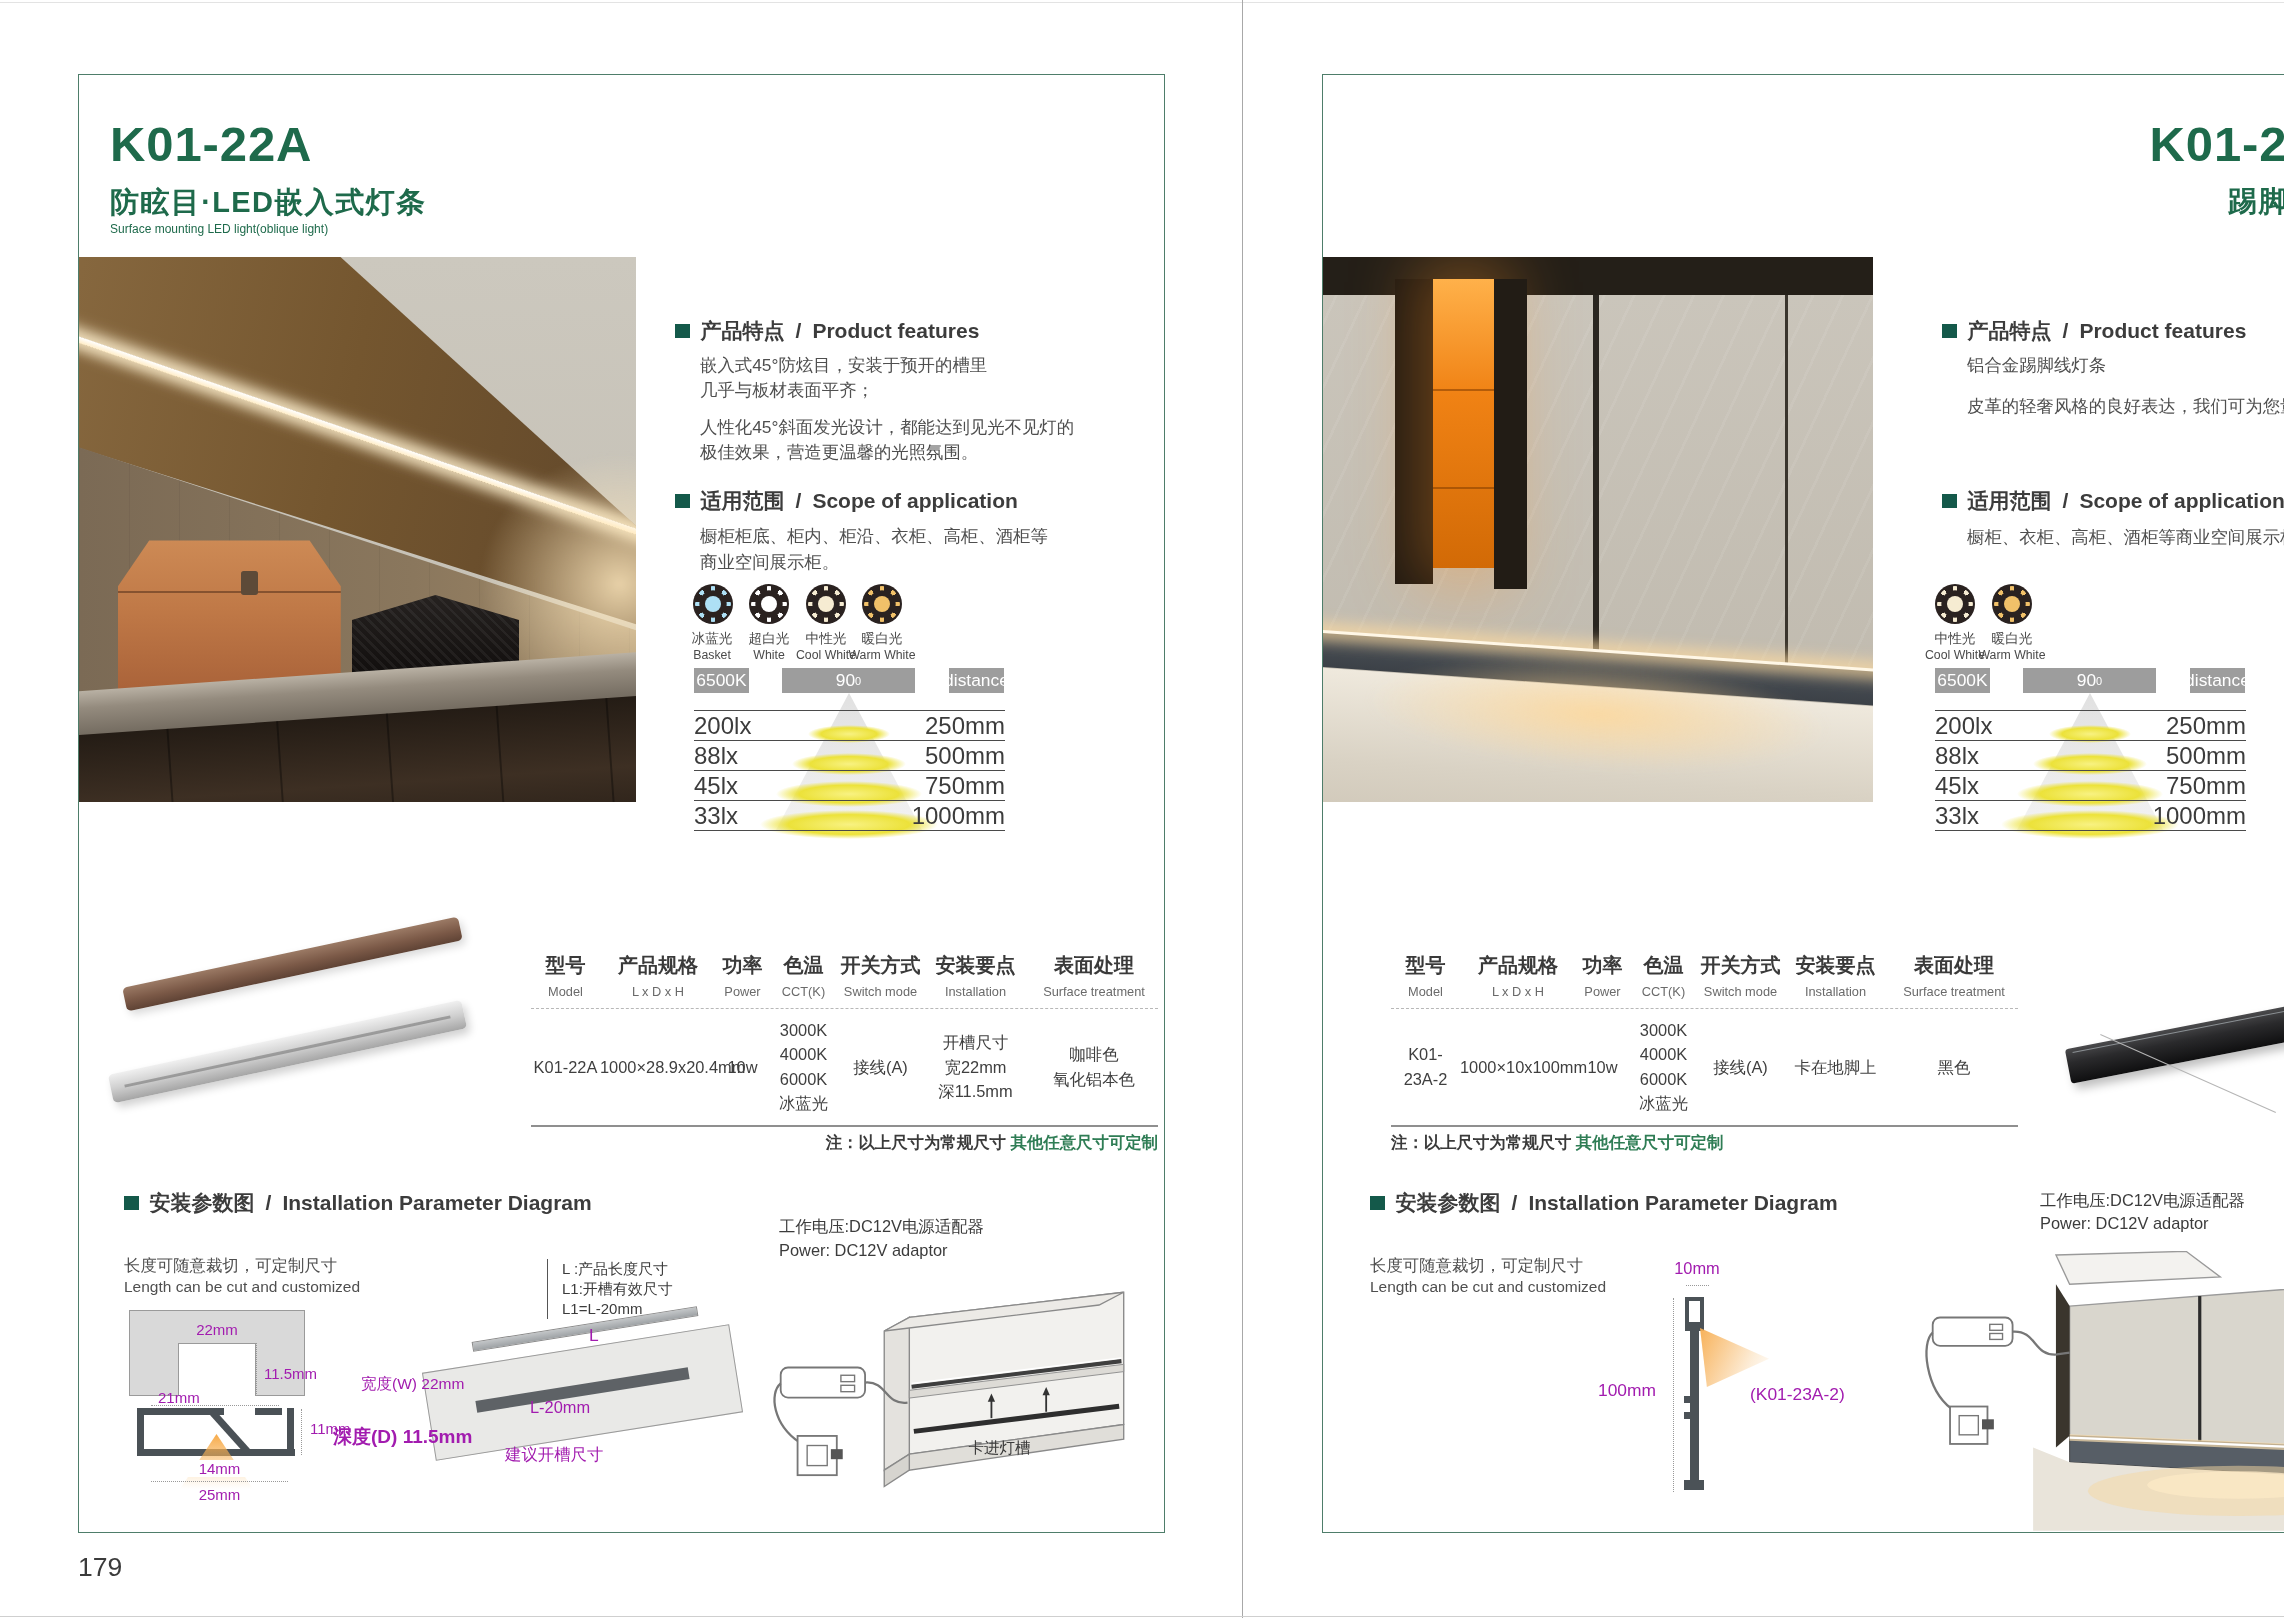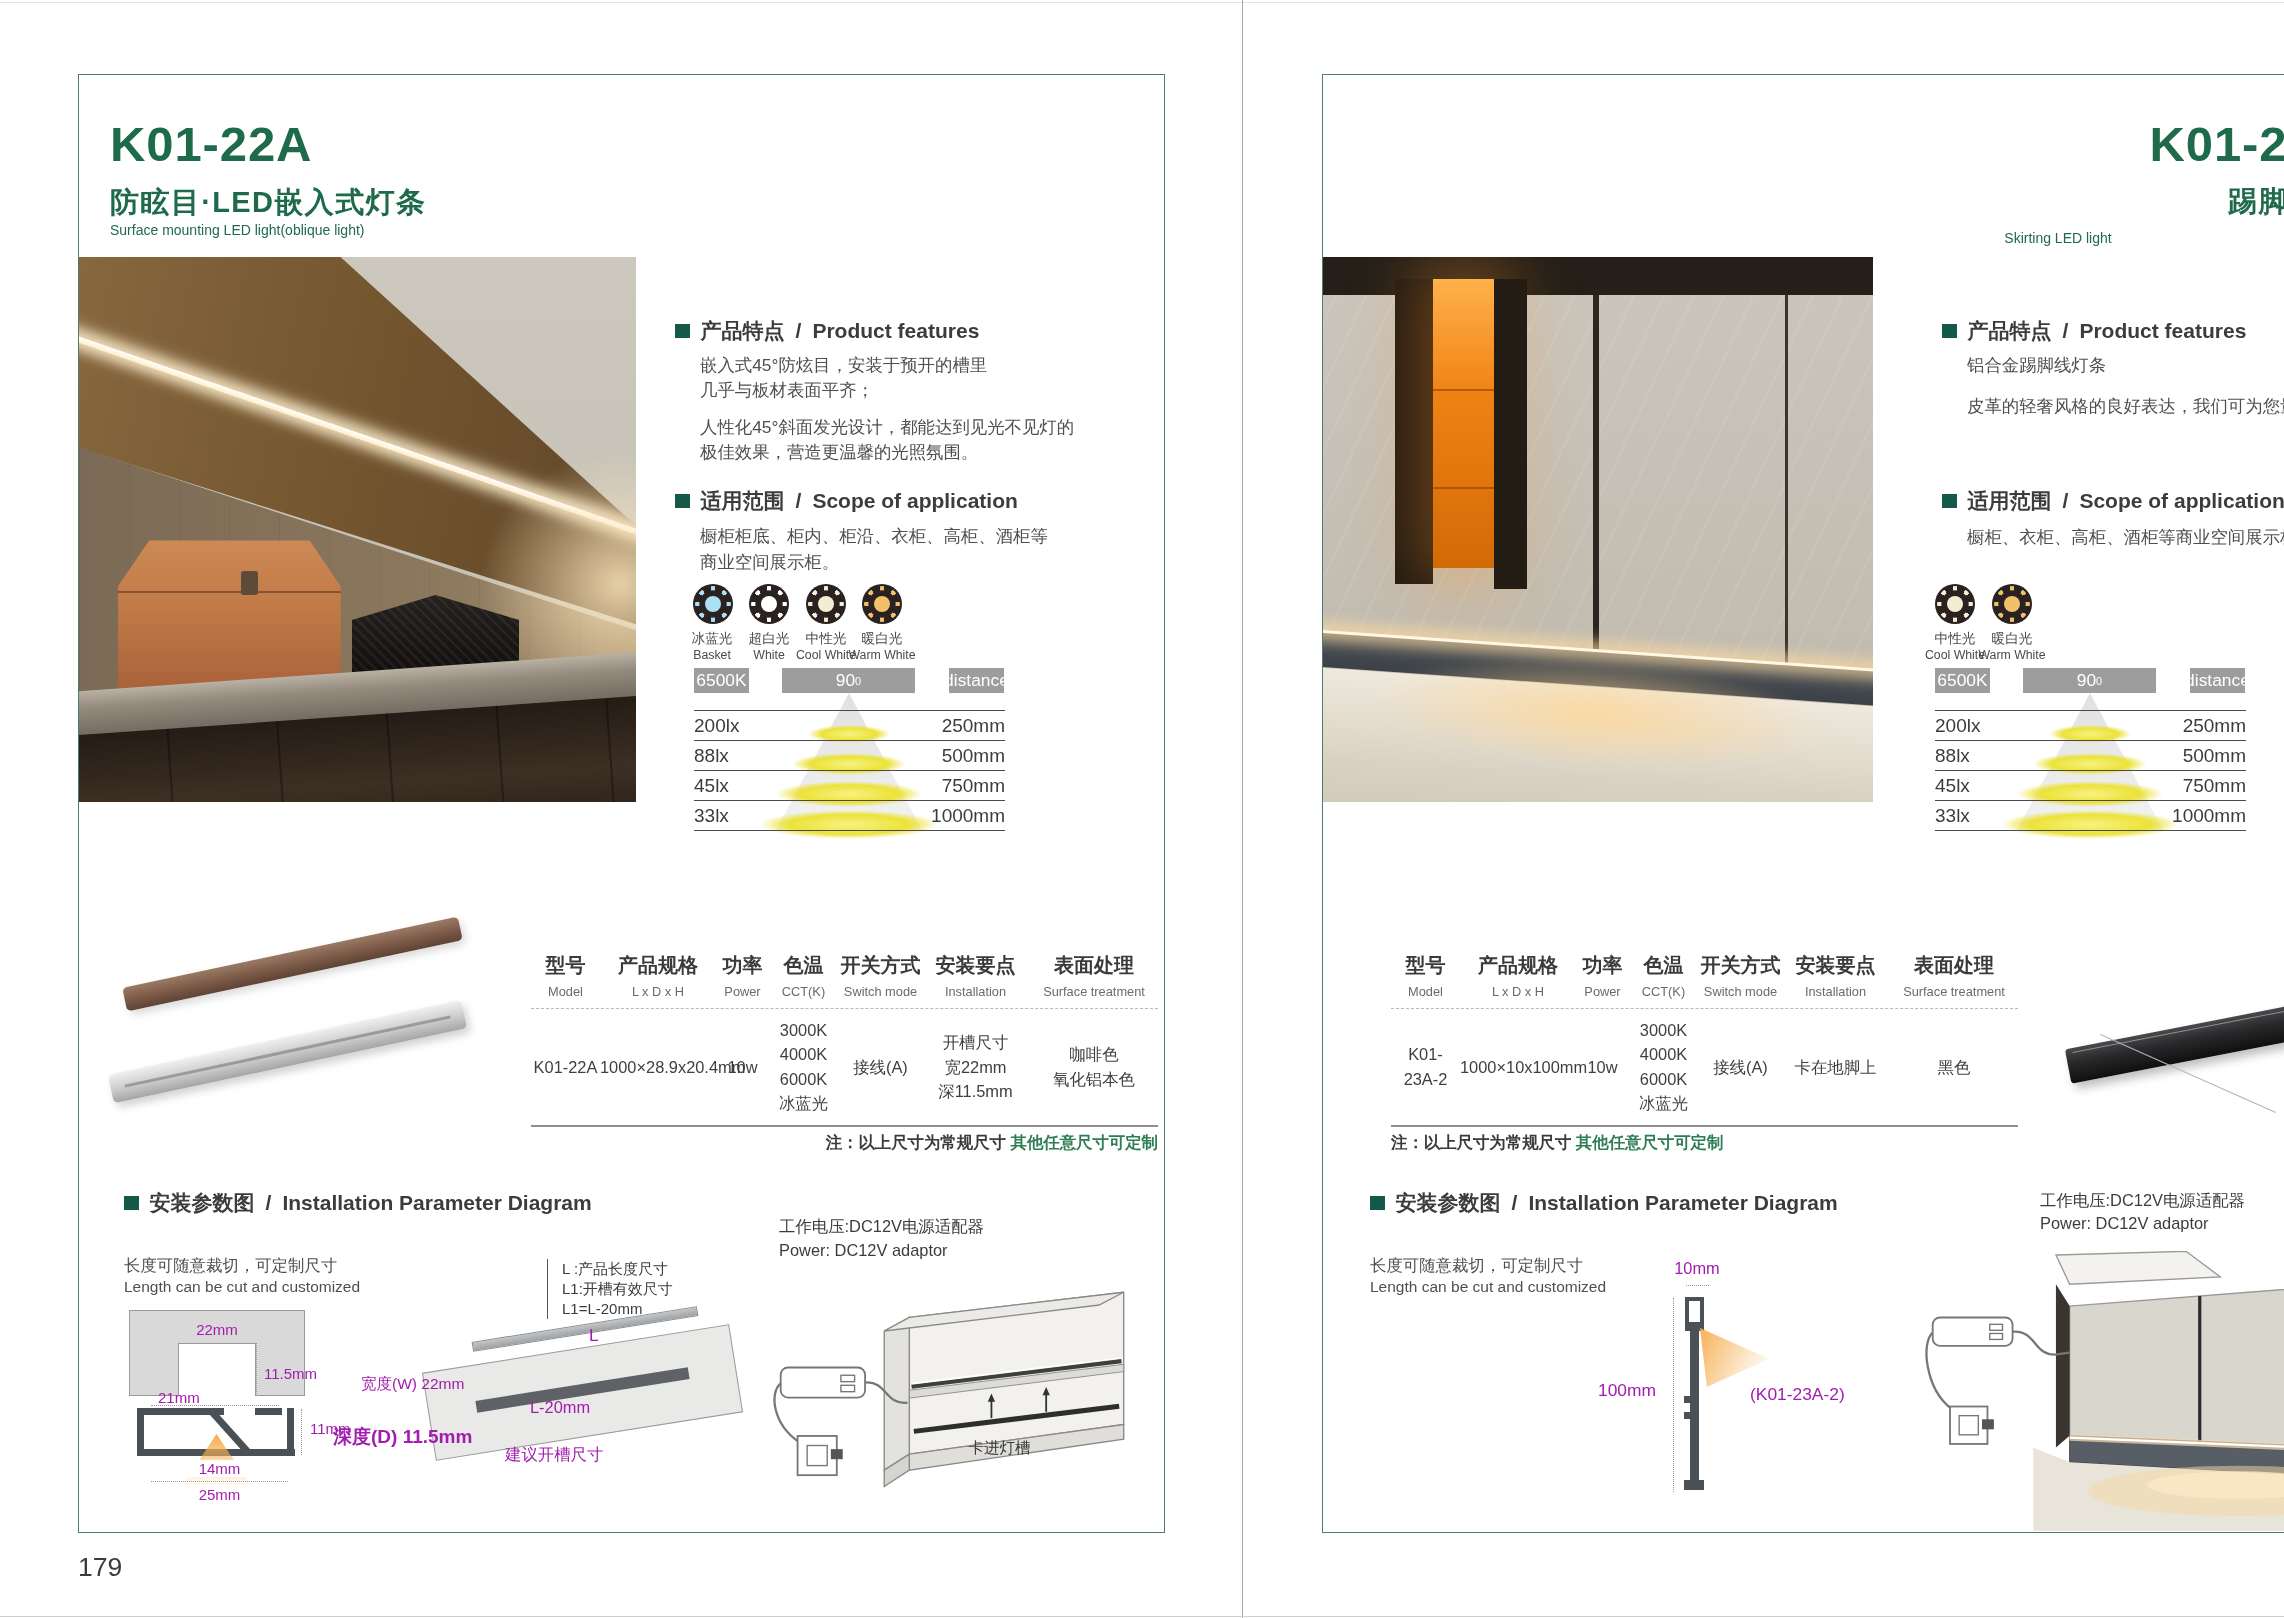--- a/index.html
+++ b/index.html
@@ -6,42 +6,42 @@
     --green:#1e6a4b; --bullet:#14594a; --note-green:#2f7d55;
     --ink:#3e3e3e; --bar-gray:#9d9d9d; --frame:#4e7d6a;
   }
   *{margin:0;padding:0;box-sizing:border-box;}
   body{background:#ffffff;font-family:"Liberation Sans", sans-serif;}
   .canvas{position:relative;width:2482px;height:1618px;background:#fff;overflow:hidden;}
   .abs{position:absolute;}
   .frame{position:absolute;border:1.4px solid var(--frame);background:#fff;}
   .page-title{font-weight:bold;color:var(--green);font-size:49px;line-height:1.0;letter-spacing:0.9px;}
   .cn-sub{font-weight:bold;color:var(--green);font-size:29px;letter-spacing:1.4px;}
-  .en-sub{color:var(--green);font-size:14px;text-align:center;}
+  .en-sub{color:var(--green);font-size:12px;}
   .sec-head{display:flex;align-items:center;gap:11px;color:#3c3c3c;font-size:21px;font-weight:bold;white-space:nowrap;}
   .sec-head .bullet{width:14.6px;height:14.6px;background:var(--bullet);flex:0 0 auto;}
   .body-line{font-size:17.4px;color:#4f4f4f;white-space:nowrap;}
   .photo{position:absolute;overflow:hidden;}
   
   .icon-circle{position:absolute;width:40px;height:40px;border-radius:50%;background:#2a2220;}
   .sun-core{position:absolute;left:30%;top:30%;width:40%;height:40%;border-radius:50%;}
   .sun-rays{position:absolute;inset:4%;border-radius:50%;
     -webkit-mask:radial-gradient(circle,transparent 0 52%,#000 55% 92%,transparent 95%);
     mask:radial-gradient(circle,transparent 0 52%,#000 55% 92%,transparent 95%);}
   .c-ice  .sun-core{background:#aee0f5;} .c-ice  .sun-rays{background:repeating-conic-gradient(from -8deg,#aee0f5 0 16deg,transparent 16deg 45deg);}
   .c-white .sun-core{background:#ffffff;} .c-white .sun-rays{background:repeating-conic-gradient(from -8deg,#ffffff 0 16deg,transparent 16deg 45deg);}
   .c-cool .sun-core{background:#f6ecd2;} .c-cool .sun-rays{background:repeating-conic-gradient(from -8deg,#f6ecd2 0 16deg,transparent 16deg 45deg);}
   .c-warm .sun-core{background:#f1c169;} .c-warm .sun-rays{background:repeating-conic-gradient(from -8deg,#f1c169 0 16deg,transparent 16deg 45deg);}
   .icon-label-cn{position:absolute;font-size:13.7px;color:#4a4a4a;text-align:center;width:100px;}
   .icon-label-en{position:absolute;font-size:12.3px;color:#4a4a4a;text-align:center;width:100px;}
   
   .beam{position:absolute;width:311px;height:164px;}
   .beam .bar{position:absolute;top:0;height:25px;background:var(--bar-gray);color:#fff;font-size:17.4px;display:flex;align-items:center;justify-content:center;}
   .beam-rows{position:absolute;left:0;right:0;top:42px;border-bottom:1.4px solid #4a4a4a;}
-  .beam-row{height:30px;border-top:1.4px solid #4a4a4a;display:flex;justify-content:space-between;align-items:center;font-size:19px;color:#3c3c3c;}
+  .beam-row{height:30px;border-top:1.4px solid #4a4a4a;display:flex;justify-content:space-between;align-items:center;font-size:24px;color:#3c3c3c;}
   .cone{position:absolute;left:82px;top:25px;width:146px;height:137px;
     clip-path:polygon(50% 0,0 100%,100% 100%);
     background:linear-gradient(180deg,rgba(200,200,200,.55),rgba(214,214,214,.30));}
   .bellipse{position:absolute;border-radius:50%;background:radial-gradient(closest-side,#f8f282,#ece23a 68%,rgba(236,226,58,0));}
   
   .spec{position:absolute;width:627px;}
   .spec-grid{display:grid;grid-template-columns:69px 116px 53px 69px 85px 105px 132px;}
   .spec-h-cn{font-size:20px;font-weight:bold;color:#3a3a3a;text-align:center;white-space:nowrap;}
   .spec-h-en{font-size:12.8px;color:#6a6a6a;text-align:center;margin-top:4.6px;white-space:nowrap;}
   .spec-sep{border-top:1.4px dashed #b8b8b8;margin-top:9px;}

